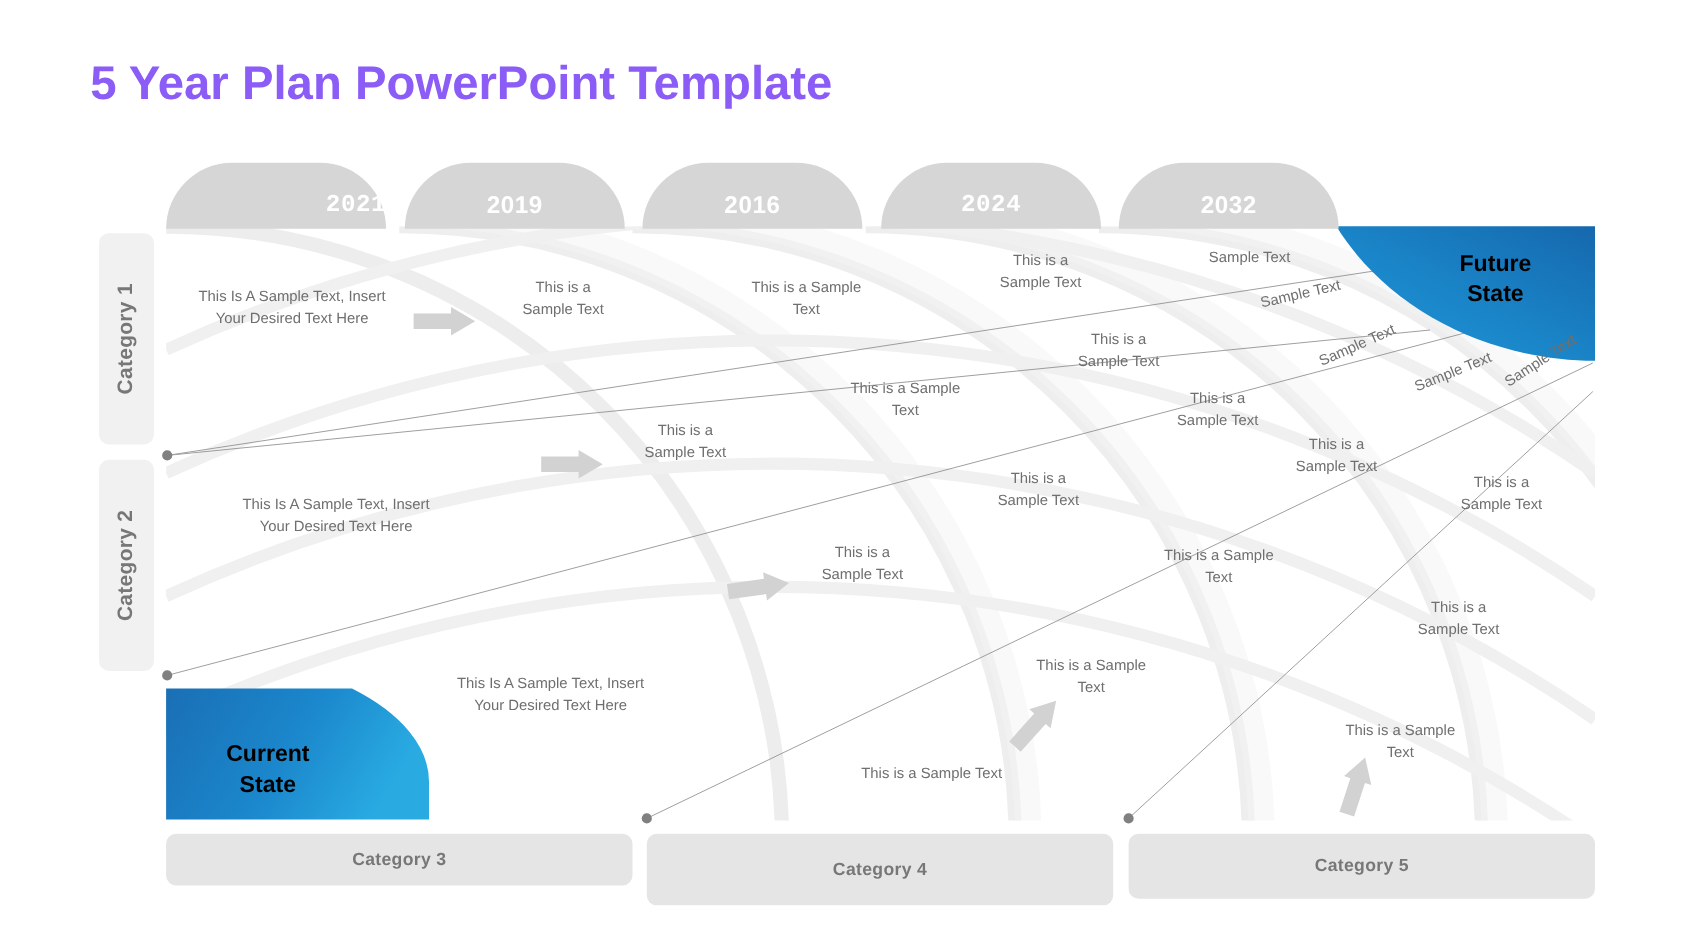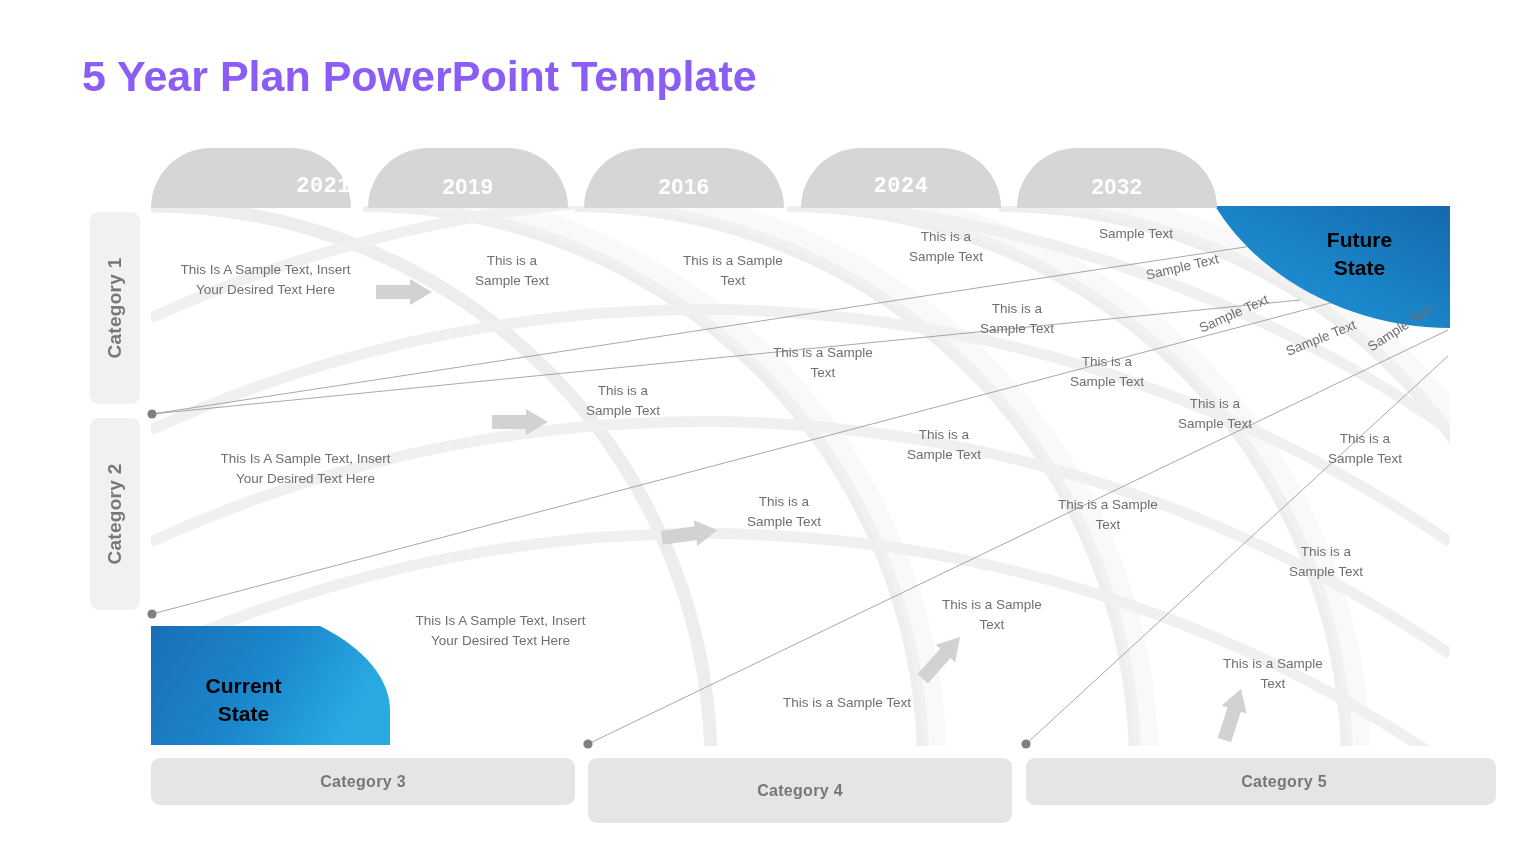--- a/index.html
+++ b/index.html
@@ -207,21 +207,21 @@
 
   <div class="cat-side" style="left:90px;top:212px;width:50px;height:192px;">
     <span>Category 1</span>
   </div>
   <div class="cat-side" style="left:90px;top:418px;width:50px;height:192px;">
     <span>Category 2</span>
   </div>
 
   <div class="cat-bottom" style="left:151px;top:758px;width:424px;height:47px;">Category 3</div>
   <div class="cat-bottom" style="left:588px;top:758px;width:424px;height:65px;">Category 4</div>
-  <div class="cat-bottom" style="left:1026px;top:758px;width:424px;height:47px;padding-left:46px;">Category 5</div>
+  <div class="cat-bottom" style="left:1026px;top:758px;width:424px;height:59px;">Category 5</div>
 
   <div class="state-label" style="left:176px;top:672px;width:135px;">Current
 State</div>
   <div class="state-label" style="left:1292px;top:226px;width:135px;">Future
 State</div>
 
   <div class="txt" style="left:160px;top:260px;width:211px;">This Is A Sample Text, Insert
 Your Desired Text Here</div>
   <div class="txt" style="left:452px;top:251px;width:120px;">This is a
 Sample Text</div>

